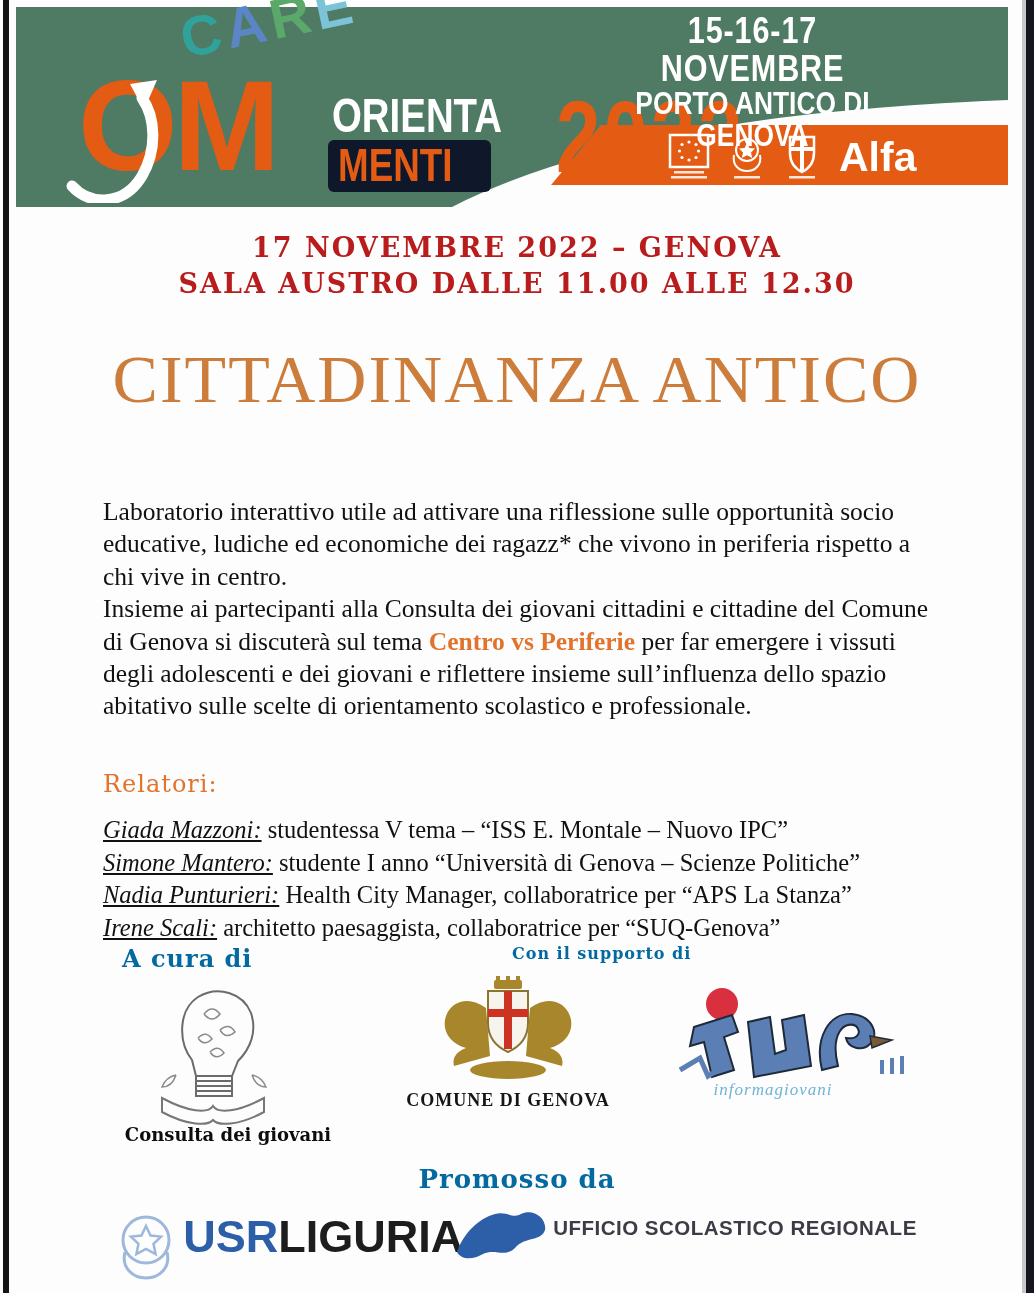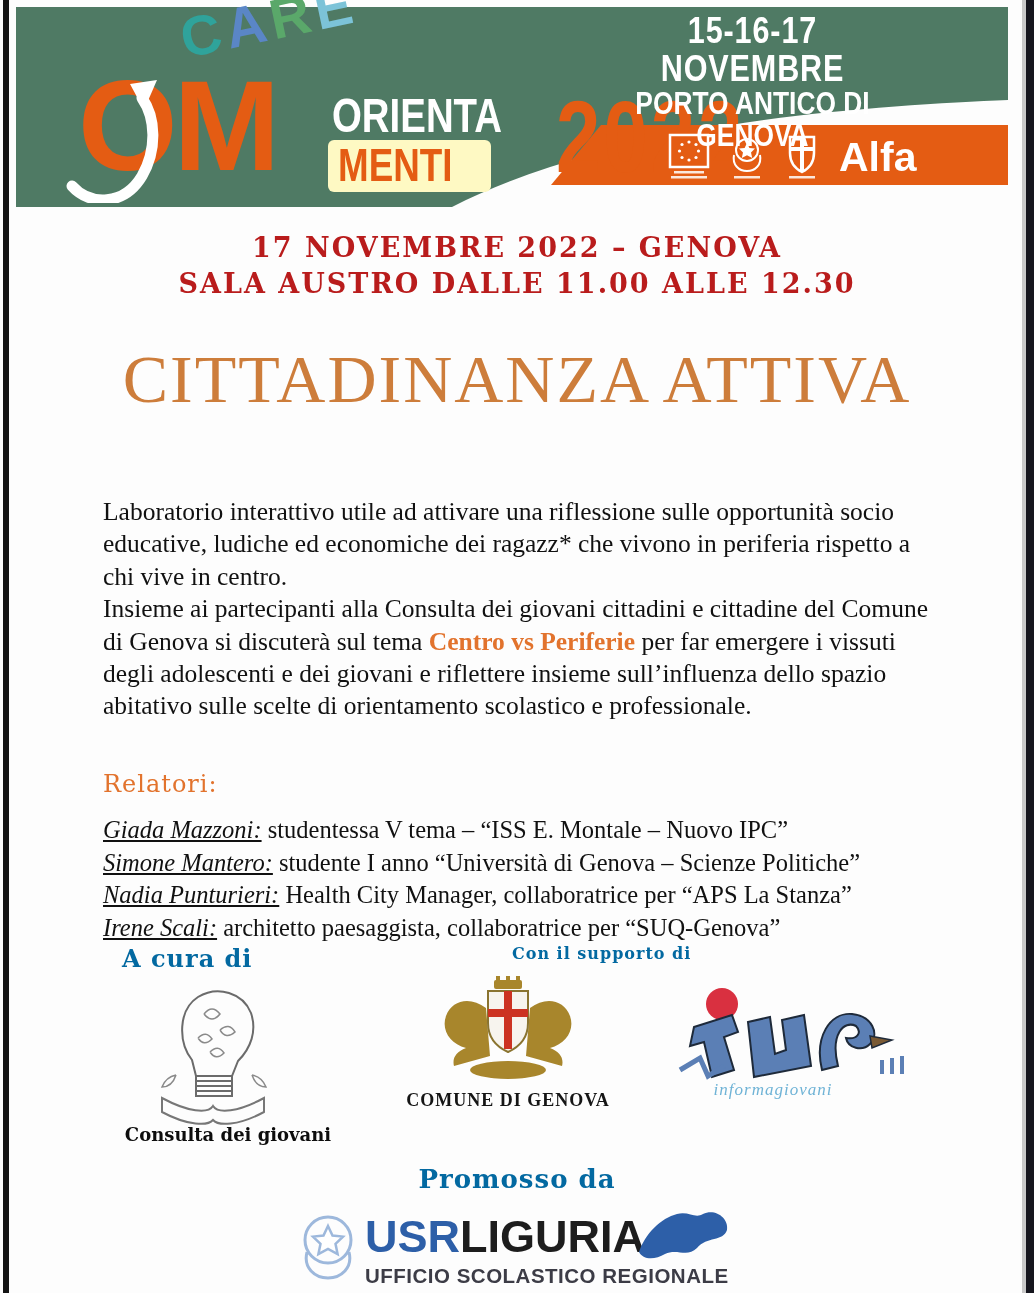--- a/index.html
+++ b/index.html
@@ -13,21 +13,21 @@
   
   .header-svg{position:absolute;left:0;top:0;}
   .logo-care{position:absolute;left:188px;top:6px;font-family:"Liberation Sans",sans-serif;font-weight:bold;font-size:56px;letter-spacing:5px;transform:rotate(-12deg);transform-origin:left bottom;}
   .logo-care .l1{color:#2fa39b;}
   .logo-care .l2{color:#5a86c6;}
   .logo-care .l3{color:#5aa86a;}
   .logo-care .l4{color:#7cc3d8;}
   .logo-om{position:absolute;left:78px;top:62px;font-family:"Liberation Sans",sans-serif;font-weight:bold;font-size:128px;line-height:1;color:#e45c13;letter-spacing:-4px;}
   .om-arrow{position:absolute;left:62px;top:48px;}
   .logo-orienta{position:absolute;left:332px;top:92px;font-family:"Liberation Sans",sans-serif;font-weight:bold;font-size:48px;line-height:1;color:#fff;transform:scaleX(.8);transform-origin:left top;letter-spacing:0px;}
-  .logo-menti-box{position:absolute;left:328px;top:140px;background:#fef9c3;border-radius:6px;padding:2px 10px 4px 10px;}
+  .logo-menti-box{position:absolute;left:328px;top:140px;background:#0f172a;border-radius:6px;padding:2px 10px 4px 10px;}
   .logo-menti-box span{display:inline-block;font-family:"Liberation Sans",sans-serif;font-weight:bold;font-size:46px;line-height:1;color:#e45c13;transform:scaleX(.8);transform-origin:left top;}
   .logo-year{position:absolute;left:556px;top:86px;font-family:"Liberation Sans",sans-serif;font-weight:bold;font-size:102px;line-height:1;color:#e45c13;transform:scaleX(.78);transform-origin:left top;letter-spacing:4px;}
   .hdr-dates{position:absolute;left:565px;top:12px;width:375px;text-align:center;color:#fff;font-family:"Liberation Sans",sans-serif;font-weight:bold;transform:scaleX(.85);transform-origin:center top;line-height:1.05;}
   .hdr-dates .d1{font-size:36px;letter-spacing:1px;}
   .hdr-dates .d2{font-size:31px;letter-spacing:0px;}
   .band-content{position:absolute;left:668px;top:128px;height:58px;display:flex;align-items:center;gap:19px;}
   .alfa{color:#fff;font-family:"Liberation Sans",sans-serif;font-weight:bold;font-size:41px;line-height:1;}
 
   
   .event-date{position:absolute;left:16px;top:230px;width:1002px;text-align:center;font-family:"DejaVu Serif",serif;font-weight:bold;font-size:27px;letter-spacing:2px;color:#b91c1c;line-height:1.35;}
@@ -49,21 +49,21 @@
   .bulb{position:absolute;left:148px;top:980px;}
   .consulta-cap{position:absolute;left:103px;top:1124px;width:250px;text-align:center;font-family:"DejaVu Serif",serif;font-weight:bold;font-size:18px;color:#0d0d0d;}
   .comune-logo{position:absolute;left:428px;top:976px;}
   .comune-cap{position:absolute;left:403px;top:1090px;width:210px;text-align:center;font-family:"Liberation Serif",serif;font-weight:bold;font-size:18px;letter-spacing:1px;color:#151515;}
   .info-logo{position:absolute;left:672px;top:982px;}
   .info-cap{position:absolute;left:673px;top:1080px;width:200px;text-align:center;font-style:italic;font-size:17px;color:#6fb3d6;letter-spacing:1px;}
   .promosso{position:absolute;left:16px;top:1164px;width:1002px;text-align:center;font-size:26px;}
 
   
   .usr{position:absolute;left:16px;top:1212px;width:1002px;display:flex;justify-content:center;align-items:flex-start;gap:8px;}
-  .usr-text{display:flex;flex-direction:column;}
+  .usr-text{display:flex;flex-direction:row;text-align:right;}
   .usr-row1{display:flex;align-items:center;font-family:"Liberation Sans",sans-serif;font-weight:bold;font-size:45px;line-height:1;}
   .usr-acronym{color:#2d5fa8;}
   .usr-region{color:#1d1d1d;}
   .usr-sub{font-family:"Liberation Sans",sans-serif;font-weight:bold;font-size:20.5px;letter-spacing:0.5px;color:#3c3c46;margin-top:4px;}
   .usr-map{margin-left:-10px;margin-top:-6px;}
 </style>
 </head>
 <body>
 
 <div class="page">
@@ -127,21 +127,21 @@
       <rect x="5" y="43" width="26" height="2.5" fill="#fff" opacity=".85"></rect>
     </svg>
     <div class="alfa">Alfa</div>
   </div>
 
   <div class="event-date">
     <div>17 NOVEMBRE 2022 – GENOVA</div>
     <div>SALA AUSTRO DALLE 11.00 ALLE 12.30</div>
   </div>
 
-  <div class="event-title">CITTADINANZA ATTIVA</div>
+  <div class="event-title">CITTADINANZA ANTICO</div>
 
   <div class="desc">
     <div>Laboratorio interattivo utile ad attivare una riflessione sulle opportunità socio educative, ludiche ed economiche dei ragazz* che vivono in periferia rispetto a chi vive in centro.</div>
     <div><span>Insieme ai partecipanti alla Consulta dei giovani cittadini e cittadine del Comune di Genova si discuterà sul tema </span><span class="hl">Centro vs Periferie</span><span> per far emergere i vissuti degli adolescenti e dei giovani e riflettere insieme sull’influenza dello spazio abitativo sulle scelte di orientamento scolastico e professionale.</span></div>
   </div>
 
   <div class="relatori">Relatori:</div>
   <div class="speakers">
     <div><span class="name">Giada Mazzoni:</span><span> studentessa V tema – “ISS E. Montale – Nuovo IPC”</span></div>
     <div><span class="name">Simone Mantero:</span><span> studente I anno “Università di Genova – Scienze Politiche”</span></div>

